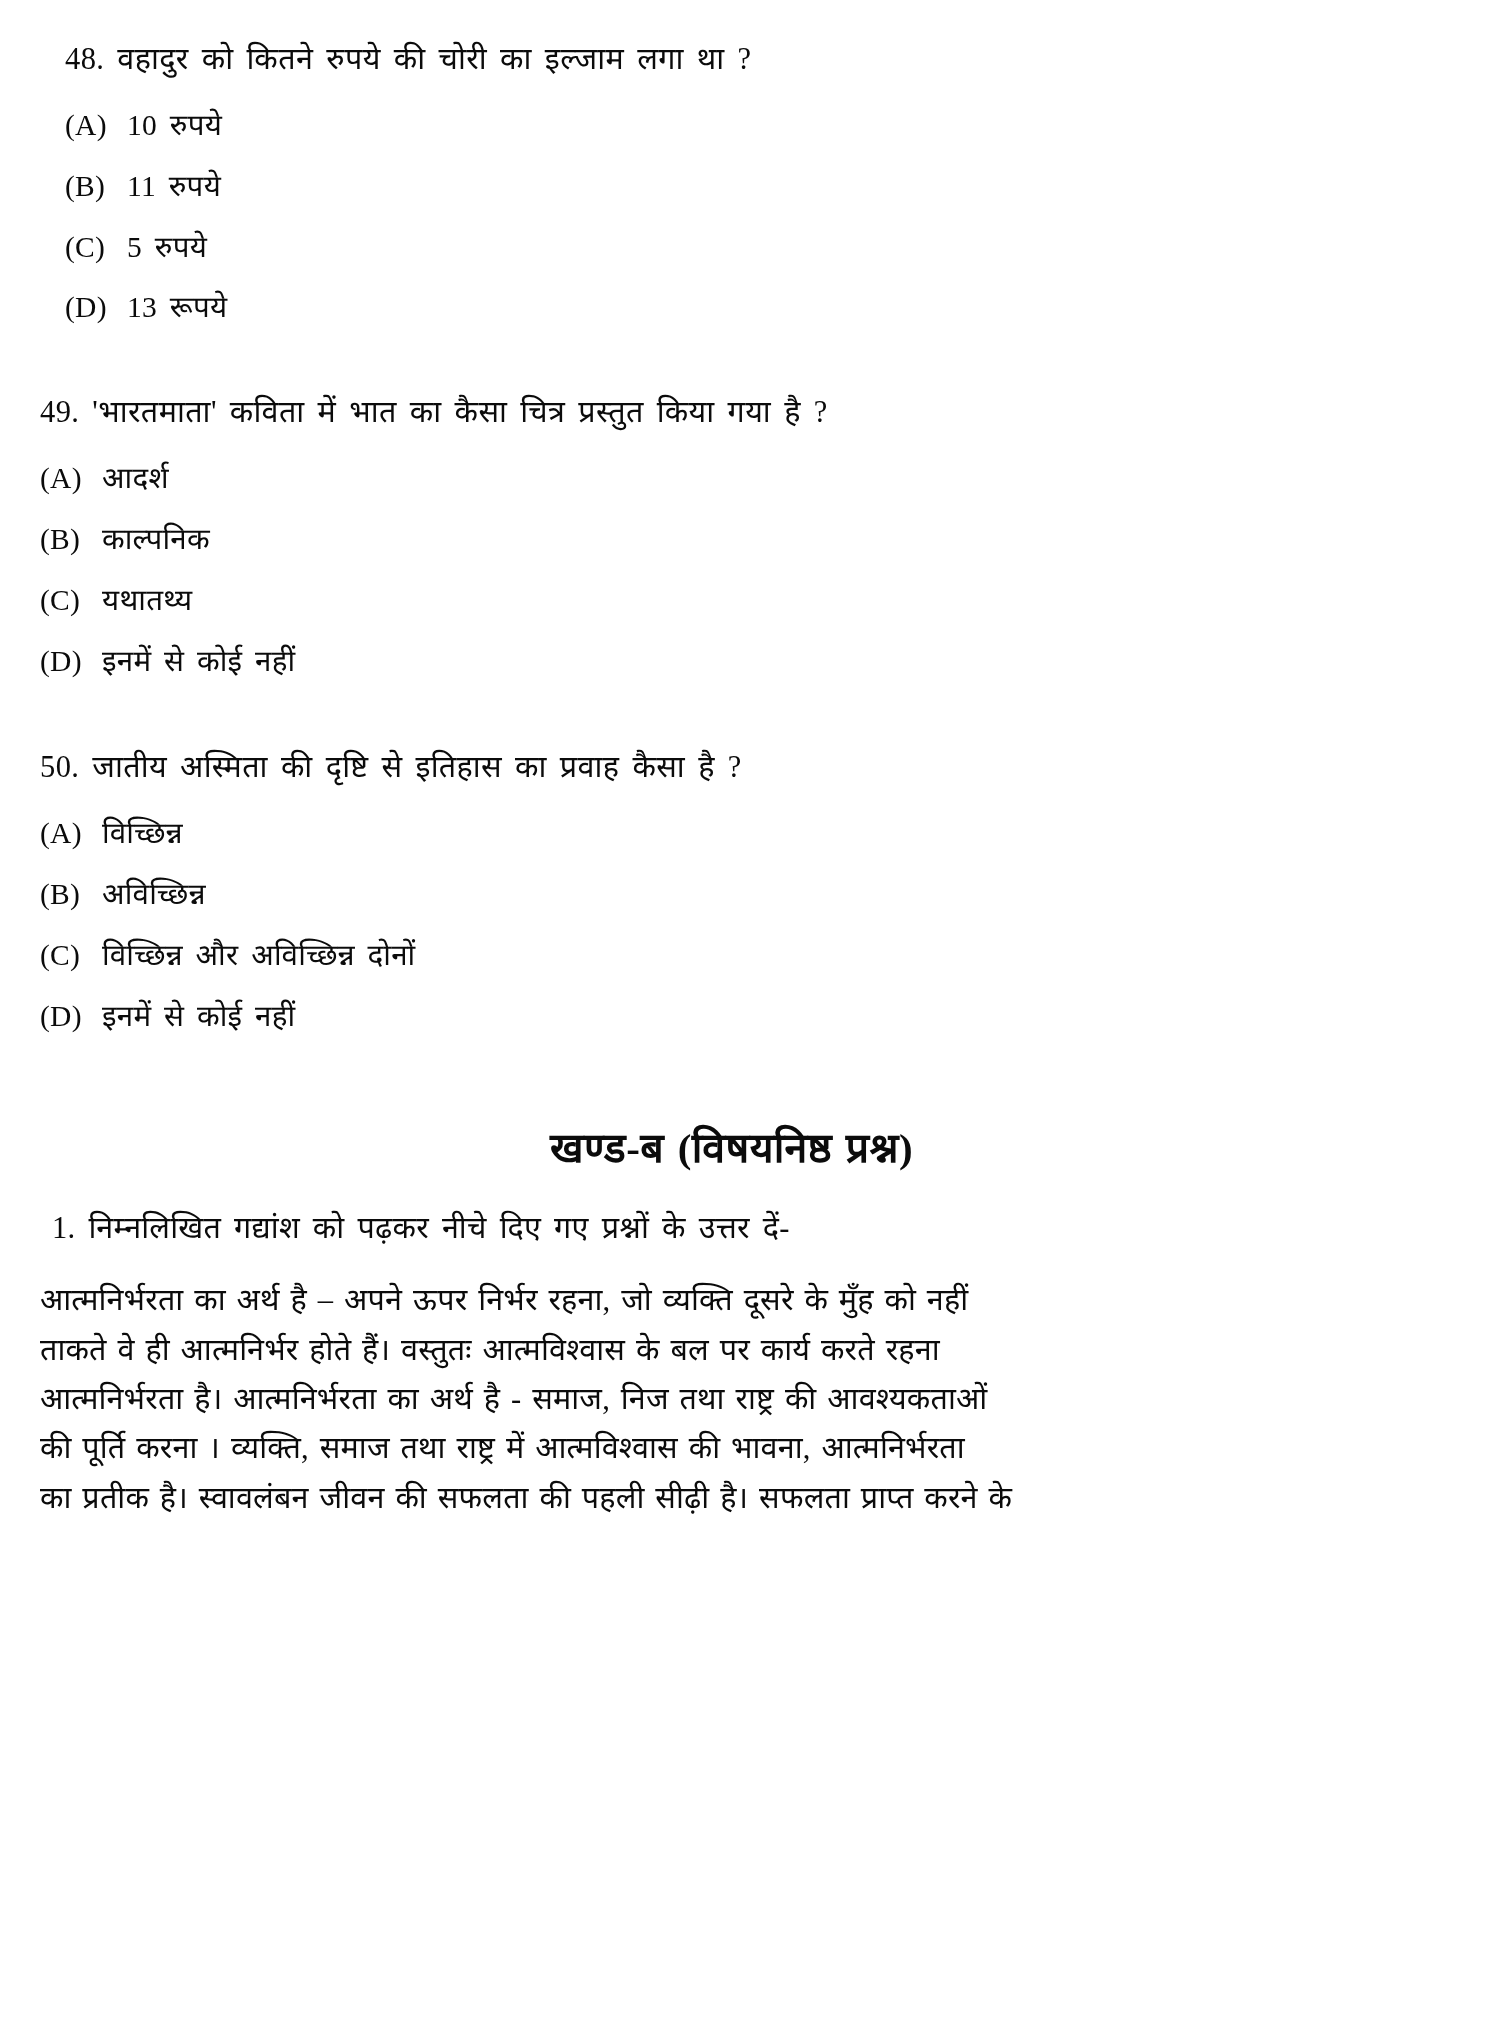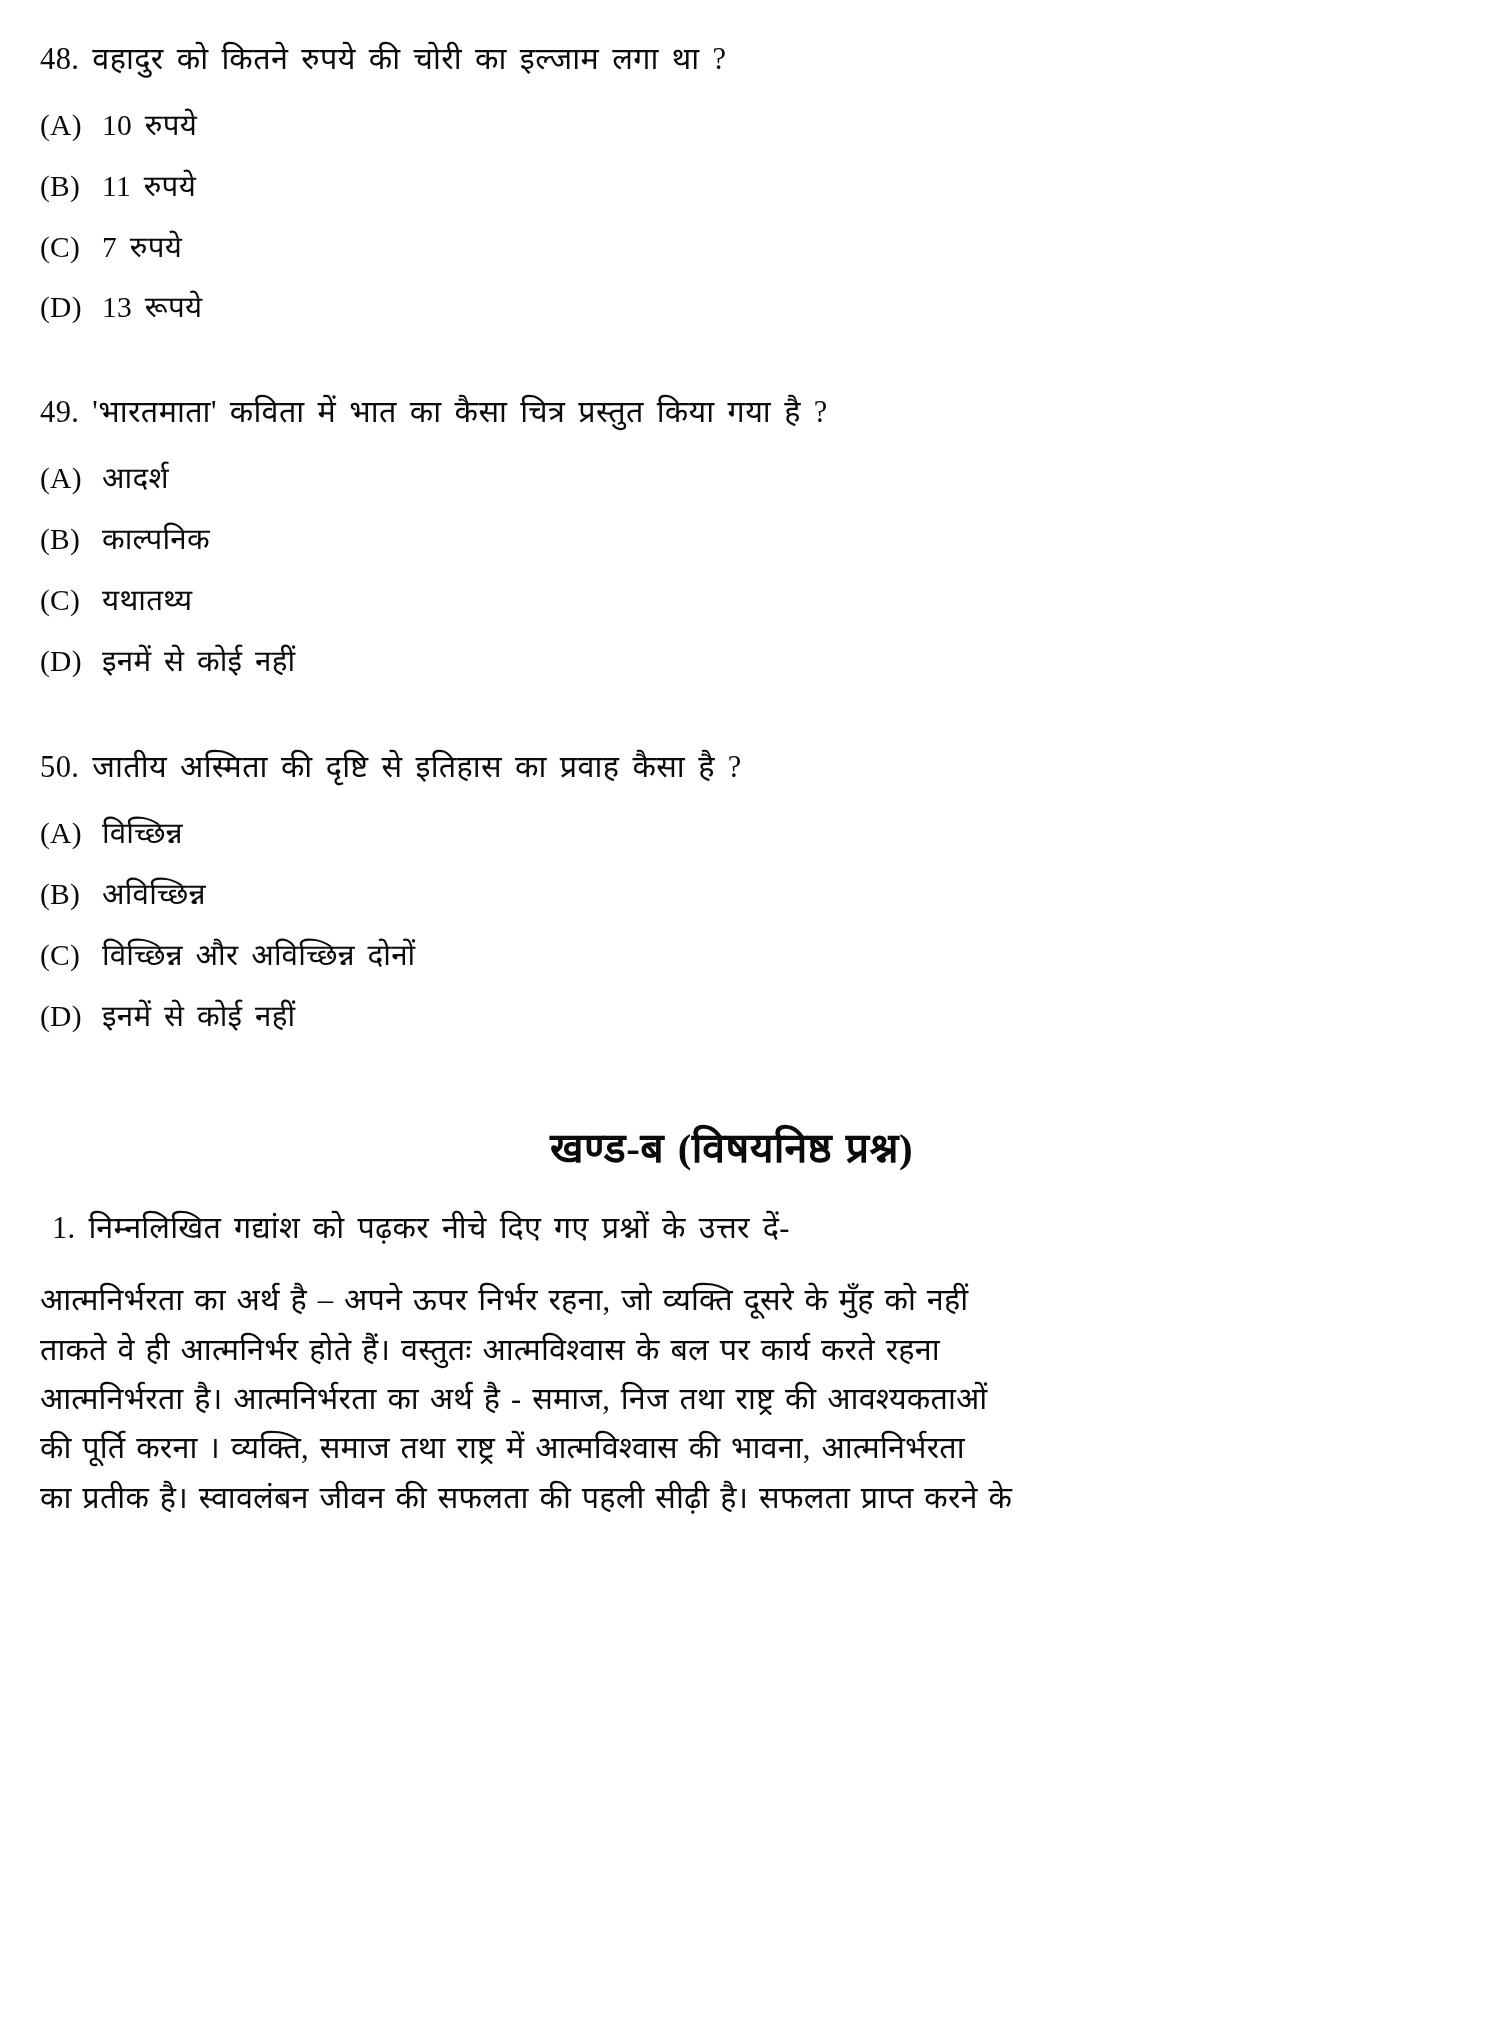--- a/index.html
+++ b/index.html
@@ -57,21 +57,21 @@
   .opt-key {
     display: inline-block;
     min-width: 62px;
     flex: 0 0 auto;
   }
   .opt-val {
     display: inline-block;
   }
 
   
-  #mcq-48 { margin-bottom: 70px; }
+  #mcq-48 { margin-bottom: 70px; margin-left: 25px; }
   #mcq-49 { margin-bottom: 72px; }
   #mcq-50 { margin-bottom: 84px; }
 
   
   .section-heading {
     text-align: center;
     font-size: 41px;
     font-weight: bold;
     letter-spacing: 0.4px;
     word-spacing: 3px;
@@ -116,21 +116,21 @@
     <div class="opt-row">
       <span class="opt-key">(A)</span>
       <span class="opt-val">10 रुपये</span>
     </div>
     <div class="opt-row">
       <span class="opt-key">(B)</span>
       <span class="opt-val">11 रुपये</span>
     </div>
     <div class="opt-row">
       <span class="opt-key">(C)</span>
-      <span class="opt-val">7 रुपये</span>
+      <span class="opt-val">5 रुपये</span>
     </div>
     <div class="opt-row">
       <span class="opt-key">(D)</span>
       <span class="opt-val">13 रूपये</span>
     </div>
   </div>
 
   <div class="mcq-block" id="mcq-49">
     <div class="q-line">
       <span class="q-num">49.</span>

